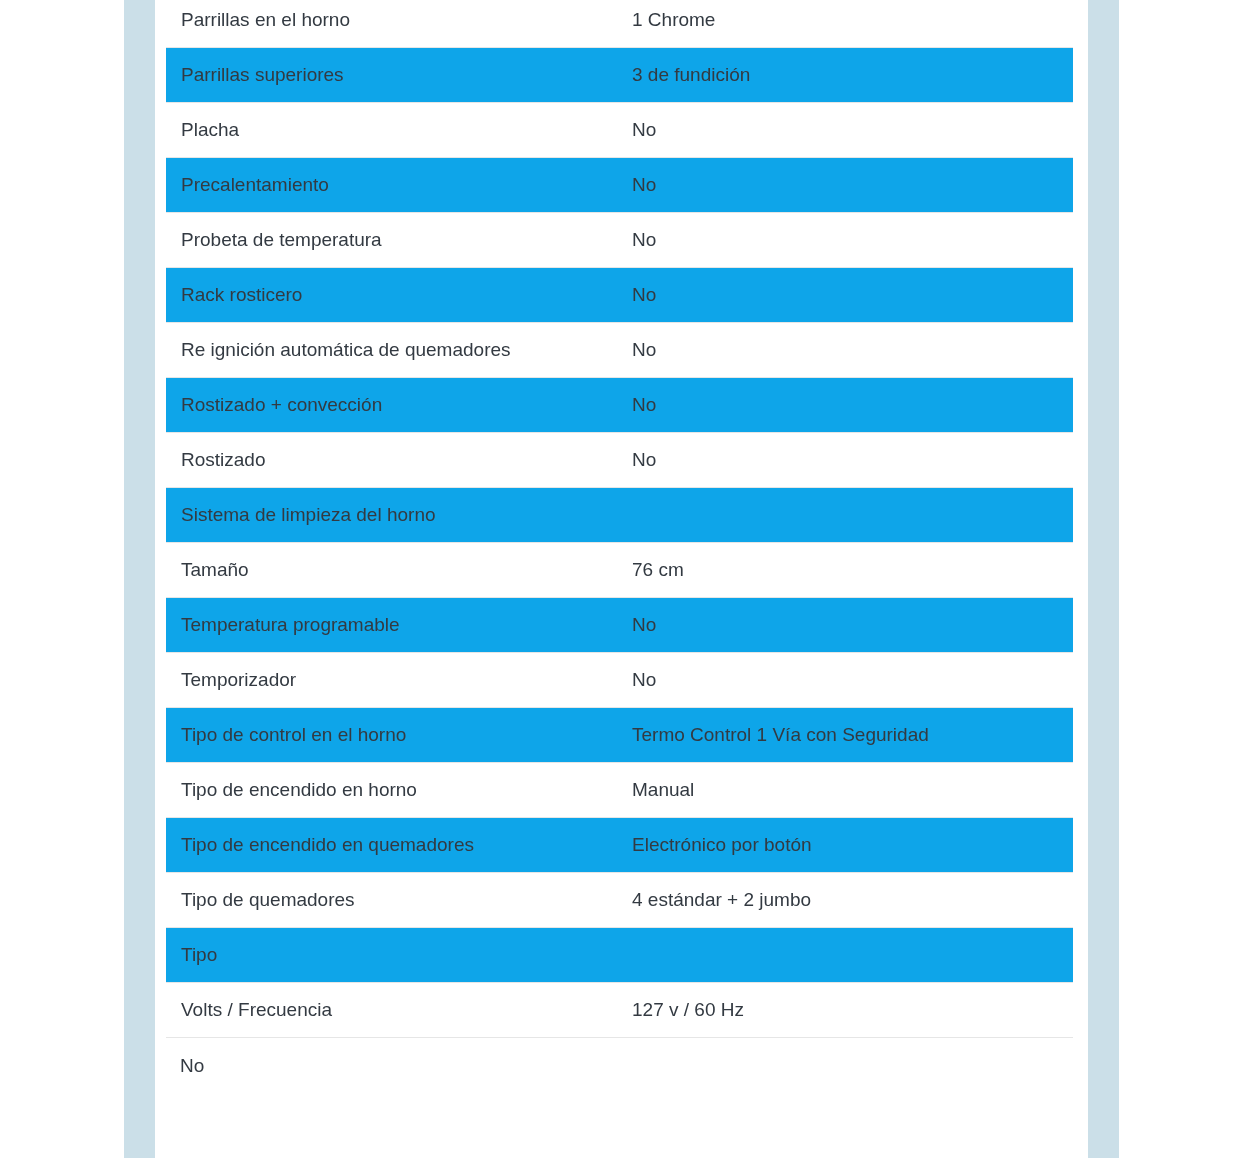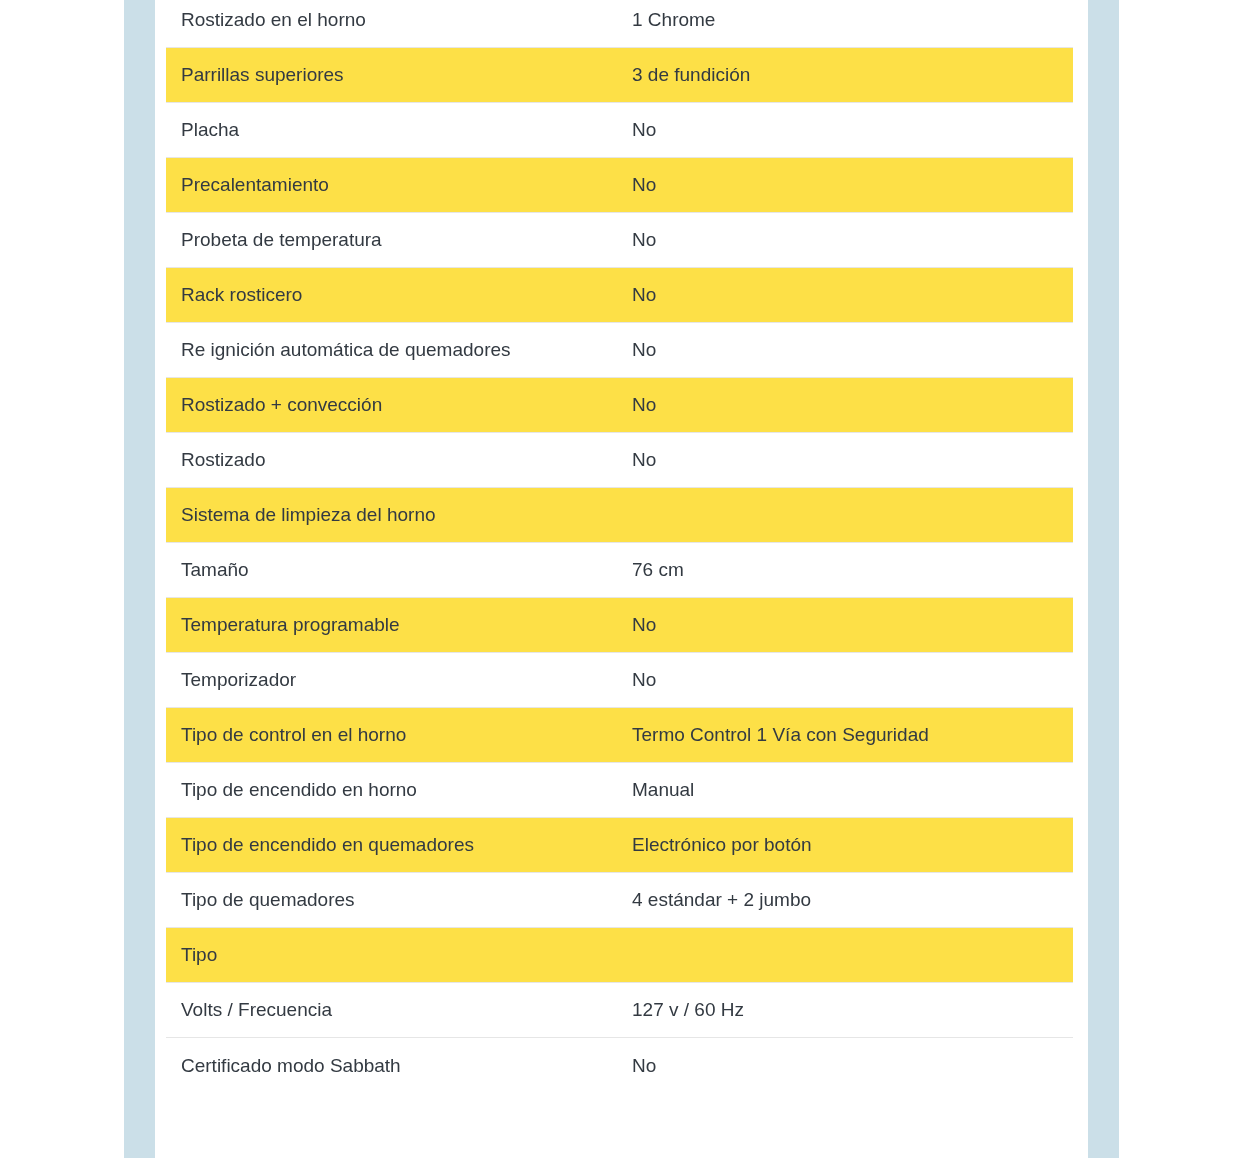--- a/index.html
+++ b/index.html
@@ -40,21 +40,21 @@
   }
 
   .spec-row {
     display: flex;
     align-items: center;
     height: 55px;
     border-bottom: 1px solid #e6e6e6;
     background: #ffffff;
   }
   .spec-row.alt {
-    background: #fde047;
+    background: #0ea5e9;
   }
   .spec-row.last {
     border-bottom: none;
   }
 
   .spec-label,
   .spec-value {
     font-size: 19px;
     line-height: 24px;
     color: #333a42;
@@ -76,21 +76,21 @@
 </head>
 <body>
 
 <div class="page">
 
   <div class="rail rail-left"></div>
   <div class="rail rail-right"></div>
 
   <div class="spec-table" id="spec-table">
       <div class="spec-row">
-        <div class="spec-label">Rostizado en el horno</div>
+        <div class="spec-label">Parrillas en el horno</div>
         <div class="spec-value">1 Chrome</div>
       </div>
       <div class="spec-row alt">
         <div class="spec-label">Parrillas superiores</div>
         <div class="spec-value">3 de fundición</div>
       </div>
       <div class="spec-row">
         <div class="spec-label">Placha</div>
         <div class="spec-value">No</div>
       </div>
@@ -150,18 +150,17 @@
         <div class="spec-value">4 estándar + 2 jumbo</div>
       </div>
       <div class="spec-row alt">
         <div class="spec-label">Tipo</div>
       </div>
       <div class="spec-row">
         <div class="spec-label">Volts / Frecuencia</div>
         <div class="spec-value">127 v / 60 Hz</div>
       </div>
       <div class="spec-row last">
-        <div class="spec-label">Certificado modo Sabbath</div>
         <div class="spec-value">No</div>
       </div>
     </div>
 
 </div>
 
 </body></html>

